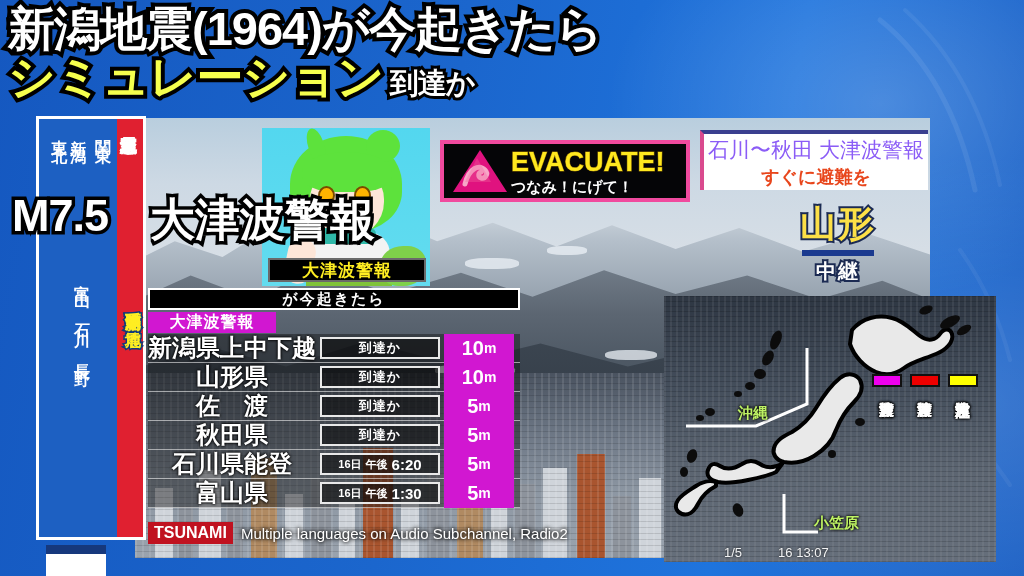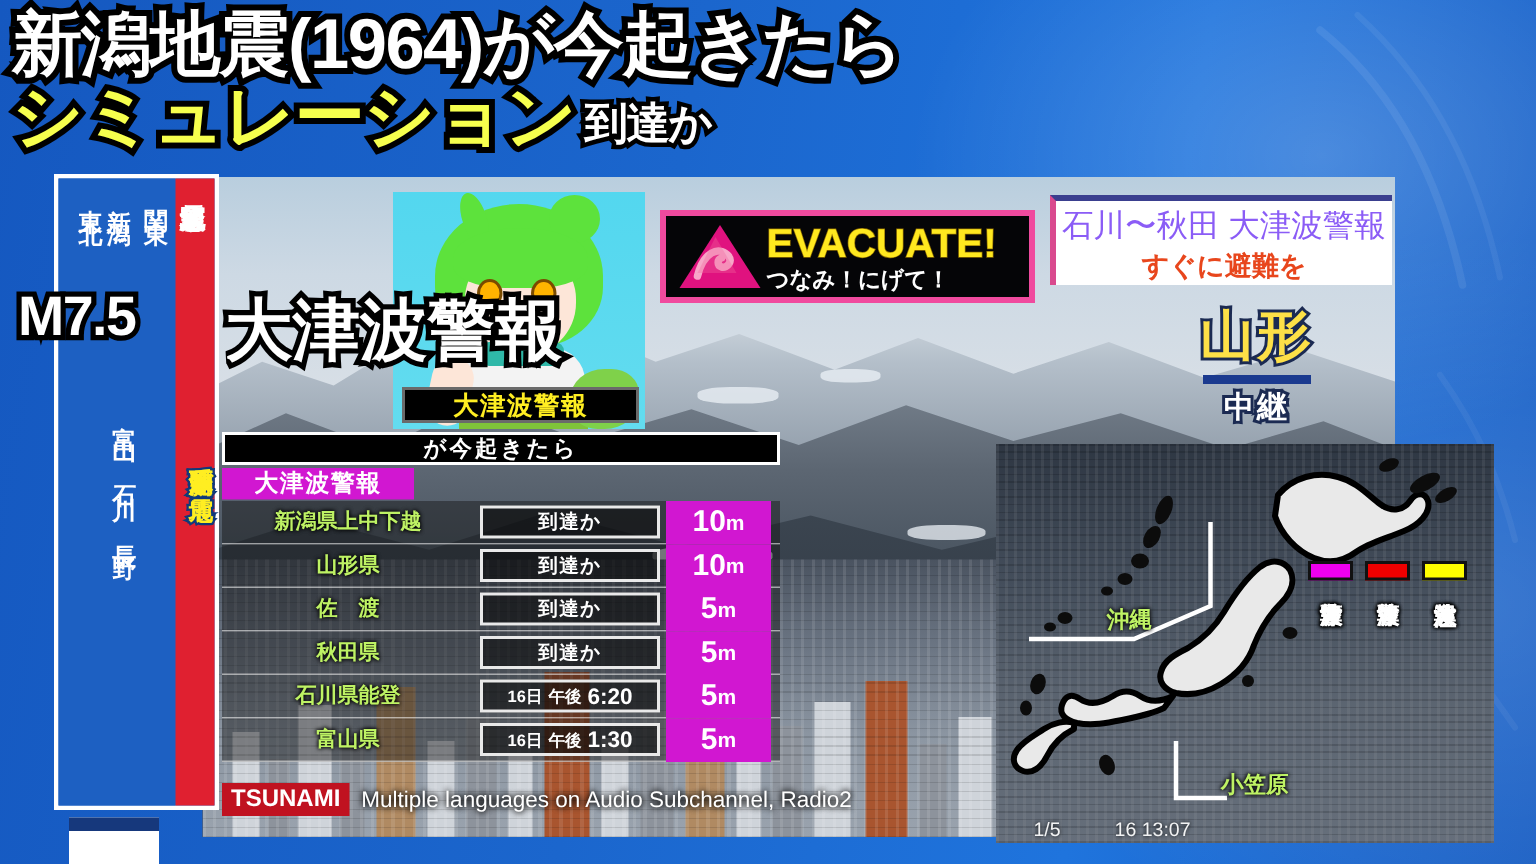--- a/index.html
+++ b/index.html
@@ -120,21 +120,21 @@
   .eew-foot {
     position:absolute; left:46px; top:545px; width:60px; height:31px;
     background:#ffffff; border-top:9px solid #16387c; z-index:40;
   }
 
   
   .bigtext {
     position:absolute; z-index:55; font-weight:bold; color:#ffffff;
     -webkit-text-stroke:7px #000; paint-order:stroke fill; white-space:nowrap;
   }
-  #mag { left:12px; top:190px; font-size:37px; letter-spacing:-1px; }
+  #mag { left:12px; top:190px; font-size:45px; letter-spacing:-1px; }
   #majorwarn { left:150px; top:190px; font-size:45px; letter-spacing:0px; }
 
   
   .chara {
     position:absolute; left:262px; top:128px; width:168px; height:158px;
     background:linear-gradient(180deg,#53d7ef 0%,#63dcef 100%);
     z-index:45; overflow:hidden;
   }
   .ch-hair{position:absolute;left:28px;top:8px;width:112px;height:96px;background:#5de23c;border-radius:52% 52% 44% 44%;}
   .ch-bun{position:absolute;left:104px;top:2px;width:34px;height:32px;background:#5de23c;border-radius:50%;}
@@ -207,21 +207,21 @@
     display:flex; align-items:center; justify-content:center;
     color:#ffffff; font-weight:bold; font-size:16px; letter-spacing:1px;
   }
   .tt-rows { margin-top:1px; }
   .tt-row {
     display:flex; align-items:center; height:29px;
     background:rgba(20,20,20,.45);
     border-bottom:1px solid rgba(255,255,255,.55);
   }
   .tt-name {
-    width:168px; text-align:center; color:#bef264; font-weight:bold; font-size:14px;
+    width:168px; text-align:center; color:#ffffff; font-weight:bold; font-size:24px;
     letter-spacing:0px; text-shadow:0 0 3px #000,0 0 3px #000;
   }
   .tt-time {
     width:120px; height:22px; margin:0 4px;
     border:2px solid #e9e9e9; background:rgba(8,8,8,.55);
     display:flex; align-items:center; justify-content:center; gap:4px;
     color:#fff; font-weight:bold; font-size:13px;
   }
   .tt-time .tt-d { font-size:11px; }
   .tt-time .tt-ap { font-size:11px; }
@@ -278,21 +278,21 @@
   }
   .lg-item { width:30px; display:flex; flex-direction:column; align-items:center; }
   .lg-sw { width:30px; height:13px; border:2px solid #111; }
   .lg-txt {
     margin-top:3px; writing-mode:vertical-rl; text-orientation:upright;
     color:#fff; font-weight:bold; font-size:15px; line-height:1;
     text-shadow:0 0 3px #000,0 0 3px #000; letter-spacing:0px;
   }
   .map-foot {
     position:absolute; left:0; bottom:2px; width:100%;
-    display:flex; align-items:center; gap:36px; padding-left:25px;
+    display:flex; align-items:center; gap:36px; padding-left:60px;
     color:#ffffff; font-size:13px; opacity:.92;
     text-shadow:0 0 3px #000;
   }
 </style>
 </head>
 <body>
 
 <div id="stage">
 
   <div class="bg-blue"></div>

